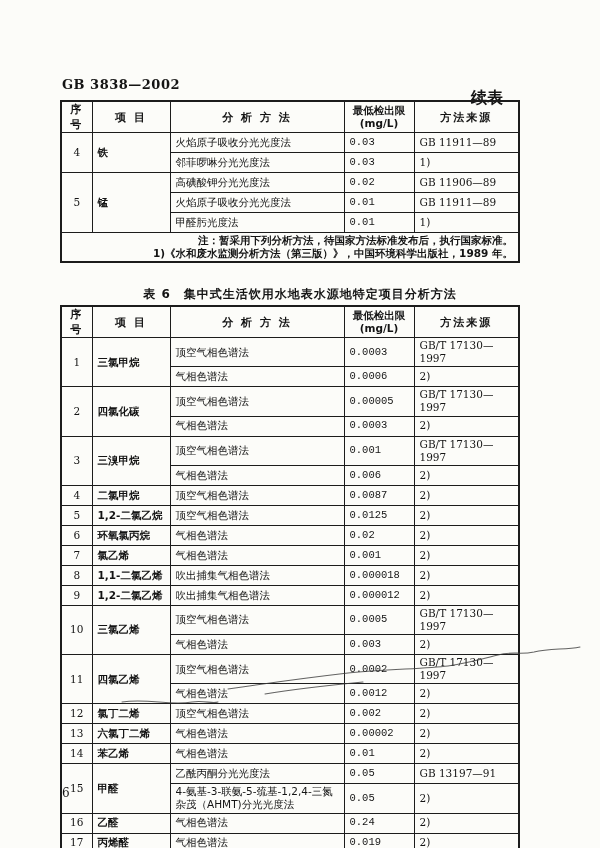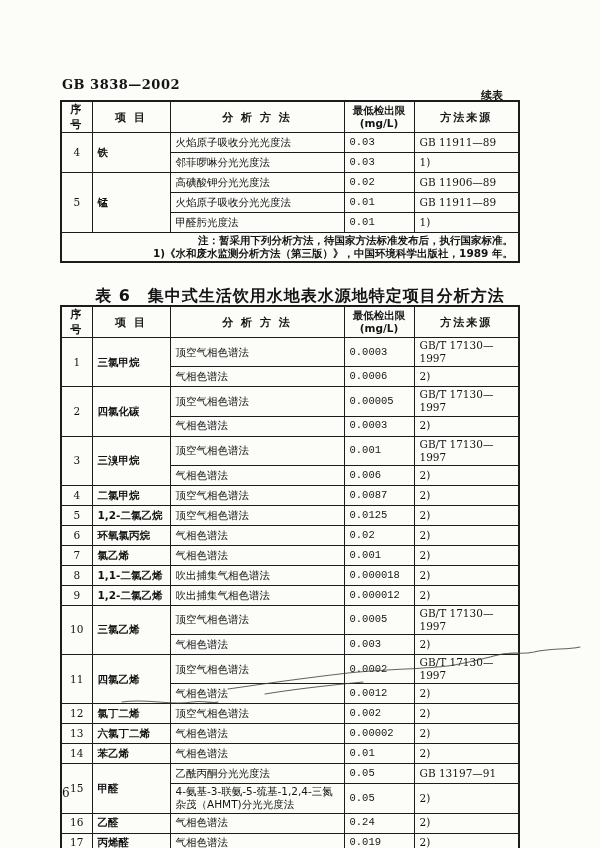--- a/index.html
+++ b/index.html
@@ -13,21 +13,21 @@
     overflow:hidden;
   }
   .doc-number {
     position:absolute; left:62px; top:57px;
     font-size:13px; font-weight:bold; letter-spacing:0.5px;
     font-family:"DejaVu Serif", serif;
     margin-top:20px;
   }
   .continued {
     position:absolute; left:60px; top:88px; width:443px;
-    text-align:right; font-size:11px; font-weight:bold;
+    text-align:right; font-size:16px; font-weight:bold;
   }
   table.std-table {
     position:absolute; left:60px;
     width:458px;
     border-collapse:collapse; table-layout:fixed;
     border:2px solid #1c1c1c;
   }
   table.std-table th, table.std-table td {
     border:1px solid #1c1c1c;
     overflow:hidden;
@@ -46,21 +46,21 @@
   td.c-limit { font-family:Liberation Mono, monospace; }
   td.c-source { padding-left:7px; font-family:"DejaVu Serif", serif; }
   td.note-cell {
     height:48px; vertical-align:middle;
     font-weight:bold; font-size:10.5px; line-height:1.8;
     padding-left:17px;
     text-align:right;
   }
   .t6-title {
     position:absolute; left:0; top:286px; width:600px;
-    text-align:center; font-size:16px; font-weight:bold; letter-spacing:1px;
+    text-align:center; font-size:12px; font-weight:bold; letter-spacing:1px;
   }
   .page-number {
     position:absolute; left:62px; top:786px;
     font-size:12px; font-family:"DejaVu Serif", serif;
   }
   svg.scribbles {
     position:absolute; left:0; top:0;
     pointer-events:none; z-index:5;
   }
 </style>

